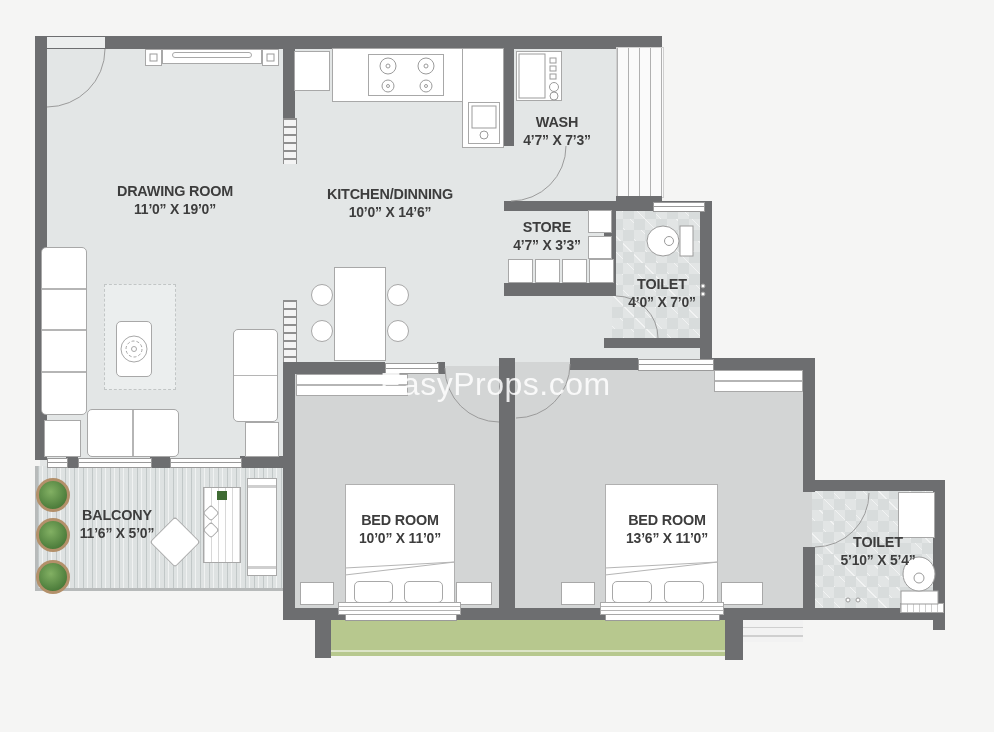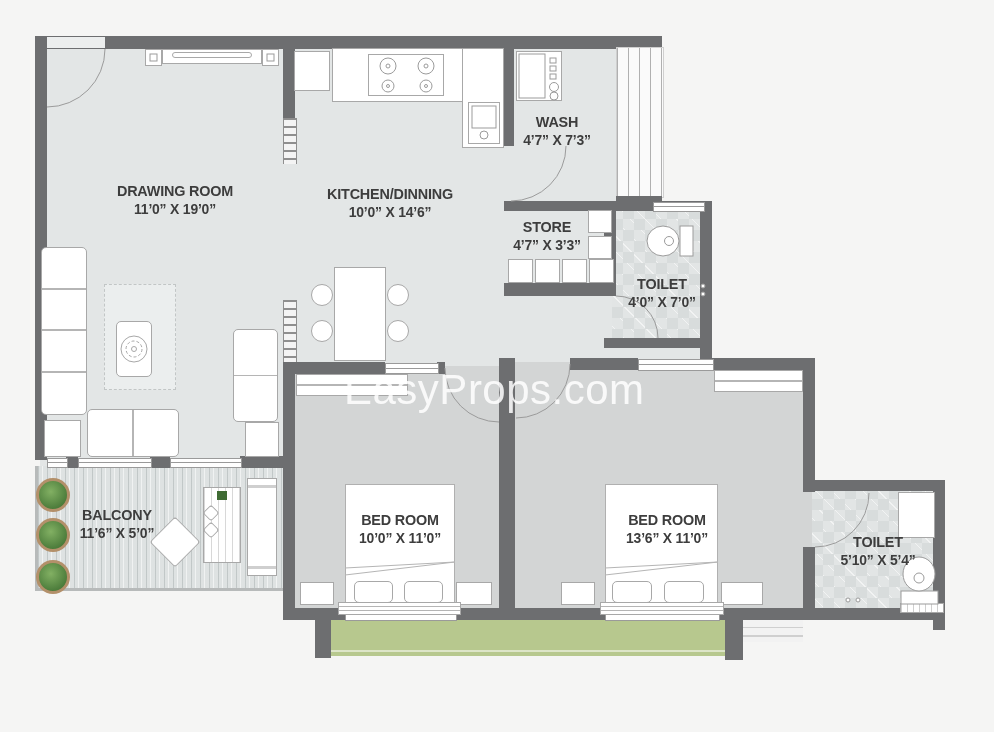--- a/index.html
+++ b/index.html
@@ -30,21 +30,21 @@
   .fix{position:absolute;background:#fff;border:1px solid #a8a8a8;z-index:35;box-sizing:border-box;}
   .rd{border-radius:5px;}
   .rug{position:absolute;background:#ebeeee;border:1px dashed #c2c6c6;z-index:22;}
   .stripesv{background-image:repeating-linear-gradient(90deg,#d8d8d8 0 1px,transparent 1px 7px);}
   .plant{position:absolute;border-radius:50%;background:radial-gradient(circle at 42% 38%,#82b063,#4c7c3b 72%);border:3px solid #b3906a;box-sizing:border-box;z-index:36;}
   .diam{position:absolute;background:#fff;border:1px solid #a8a8a8;transform:rotate(45deg);z-index:36;border-radius:3px;box-sizing:border-box;}
   
   .room-label{position:absolute;z-index:60;text-align:center;white-space:nowrap;color:#3d3d3d;transform:translateX(-50%) scaleX(.96);}
   .rl-name{font-size:15px;font-weight:bold;letter-spacing:-.2px;line-height:19px;}
   .rl-dims{font-size:14.5px;font-weight:bold;letter-spacing:-.2px;line-height:19px;}
-  .watermark{position:absolute;z-index:70;font-size:42px;color:rgba(255,255,255,.85);letter-spacing:.5px;white-space:nowrap;}
+  .watermark{position:absolute;z-index:70;font-size:32px;color:rgba(255,255,255,.85);letter-spacing:.5px;white-space:nowrap;margin-left:36px;}
   svg.overlay{position:absolute;left:0;top:0;z-index:40;}
 </style>
 </head>
 <body>
 
 <div id="plan">
 
   <div class="floor" style="left:40px;top:42px;width:250px;height:424px;"></div>
   <div class="floor" style="left:283px;top:42px;width:230px;height:324px;"></div>
   <div class="floor" style="left:506px;top:42px;width:110px;height:260px;"></div>

